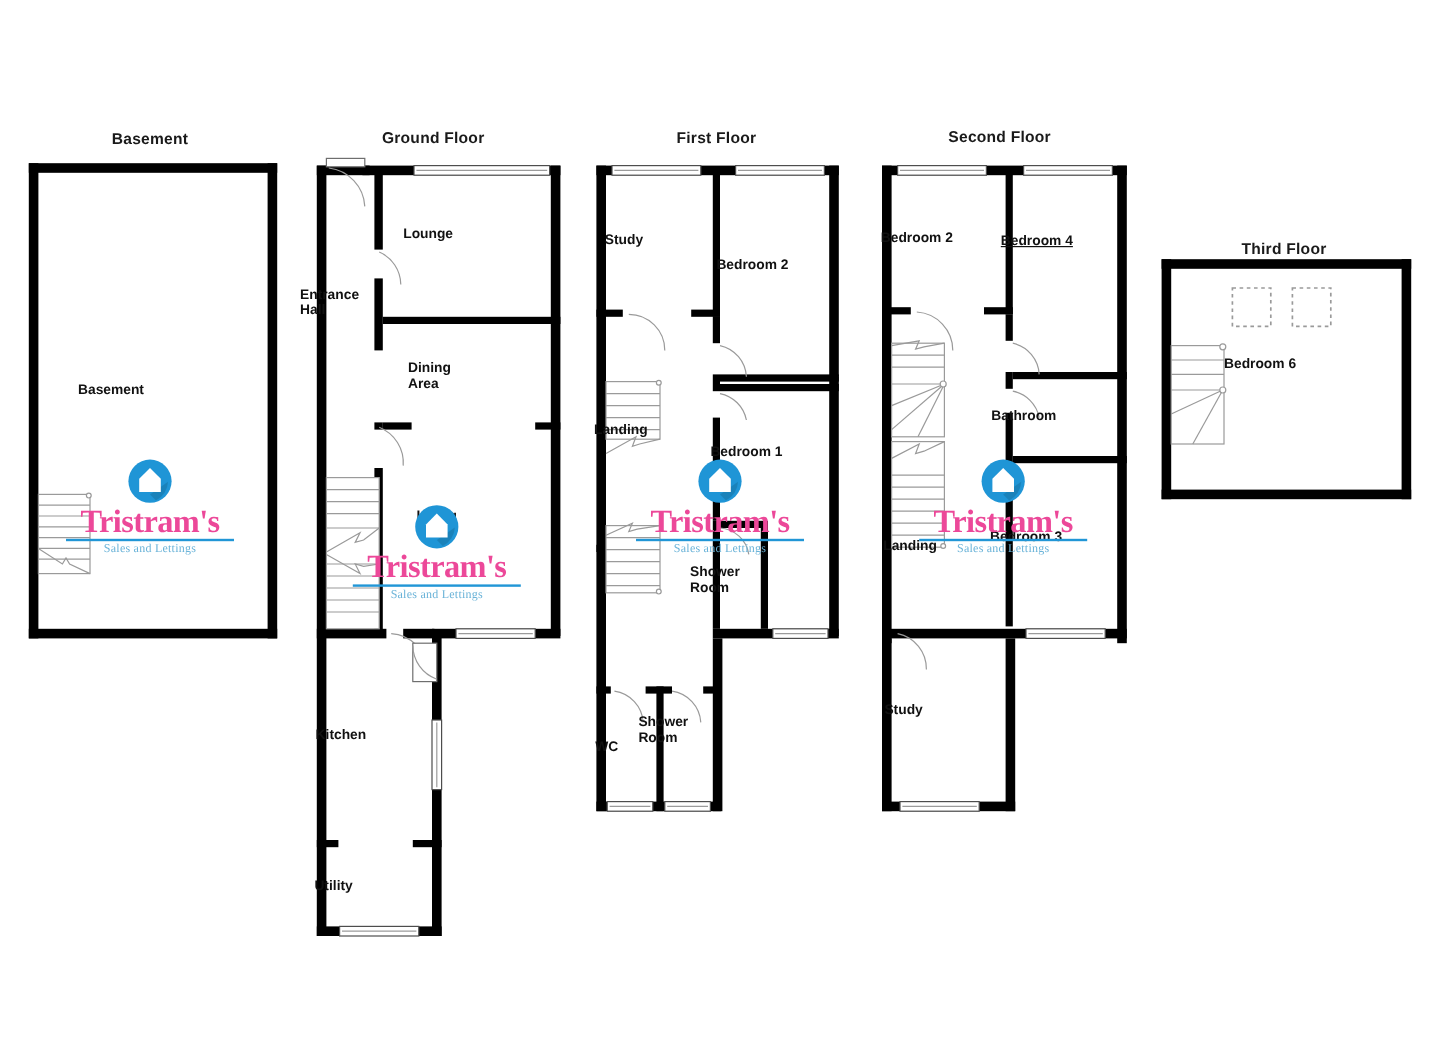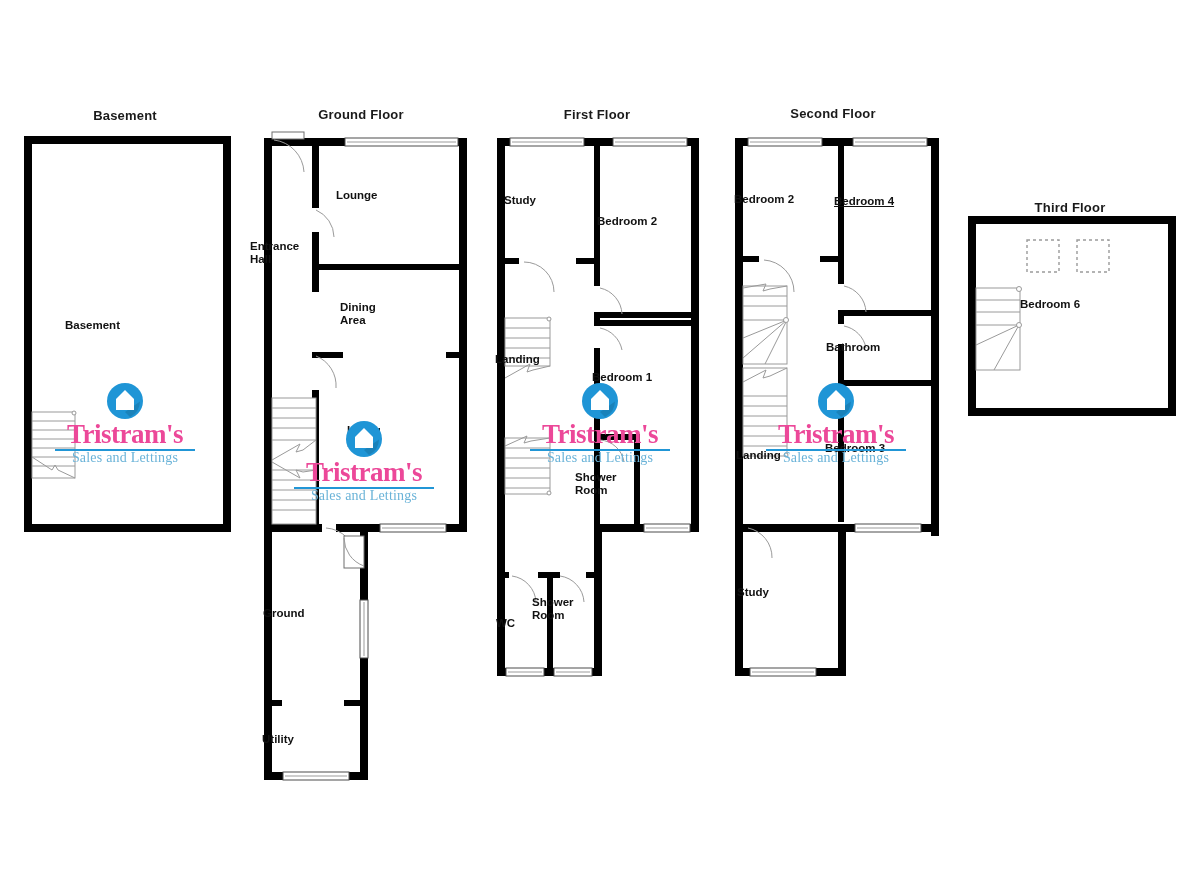--- a/index.html
+++ b/index.html
@@ -57,21 +57,21 @@
     font-weight: bold;
     color: #ec4899;
     line-height: 27px;
     border-bottom: 2px solid #2196d6;
     padding-bottom: 1px;
     letter-spacing: -0.5px;
   }
   .logo .tagline {
     display: block;
     font-family: "Liberation Serif", serif;
-    font-size: 14px;
+    font-size: 10px;
     color: #6ab3d8;
     line-height: 11px;
     margin-top: 1px;
     letter-spacing: 0.2px;
   }
   svg.plan-svg {
     position: absolute;
     left: 0; top: 0;
     width: 1200px;
     height: 873px;
@@ -338,21 +338,21 @@
 
   <div class="room-label" style="left:65px; top:319px; width:120px;">Basement</div>
 
   <div class="room-label" style="left:336px; top:189px; width:100px;">Lounge</div>
   <div class="room-label" style="left:250px; top:240px; width:80px;">Entrance
 Hall</div>
   <div class="room-label" style="left:340px; top:301px; width:90px;">Dining
 Area</div>
   <div class="room-label" style="left:347px; top:424px; width:80px;">Living
 Room</div>
-  <div class="room-label" style="left:263px; top:607px; width:100px;">Ground</div>
+  <div class="room-label" style="left:263px; top:607px; width:100px;">Kitchen</div>
   <div class="room-label" style="left:262px; top:733px; width:100px;">Utility</div>
 
   <div class="room-label" style="left:504px; top:194px; width:100px;">Study</div>
   <div class="room-label" style="left:597px; top:215px; width:110px;">Bedroom 2</div>
   <div class="room-label" style="left:495px; top:353px; width:100px;">Landing</div>
   <div class="room-label" style="left:592px; top:371px; width:110px;">Bedroom 1</div>
   <div class="room-label" style="left:575px; top:471px; width:80px;">Shower
 Room</div>
   <div class="room-label" style="left:496px; top:617px; width:60px;">WC</div>
   <div class="room-label" style="left:532px; top:596px; width:80px;">Shower

